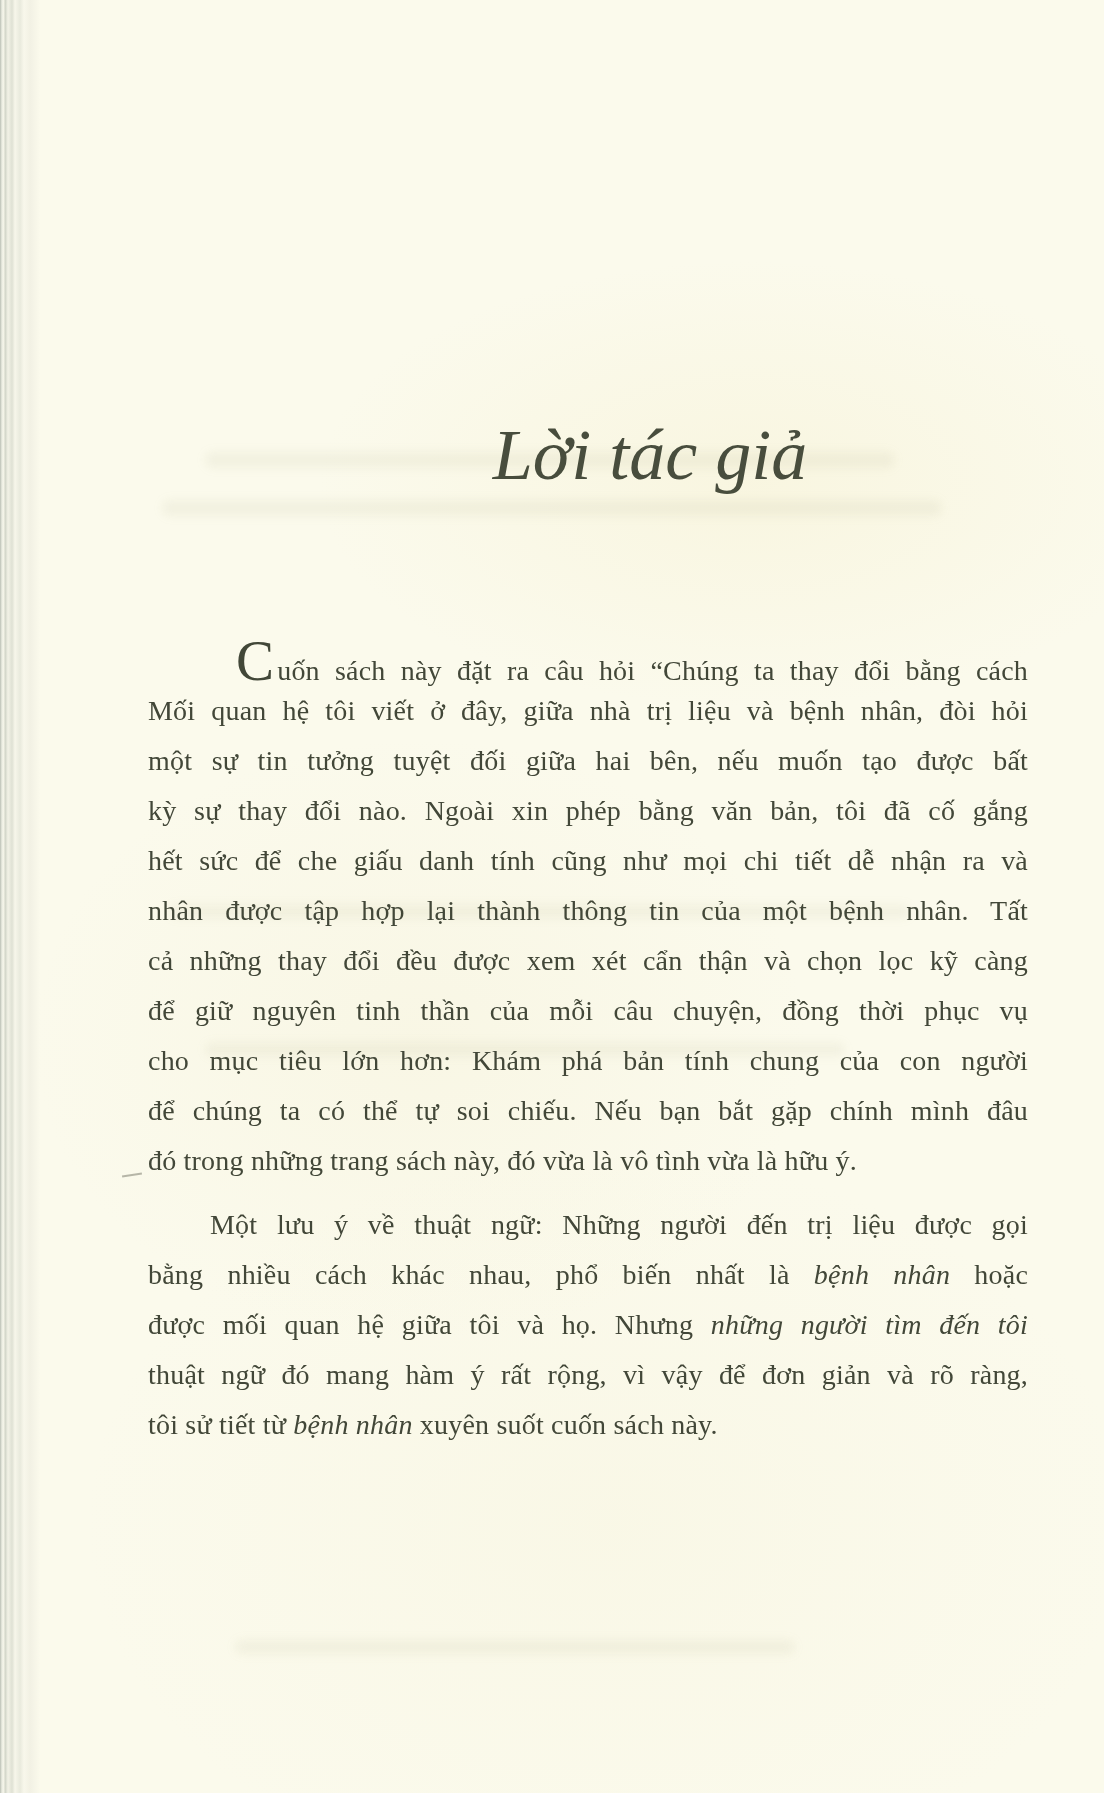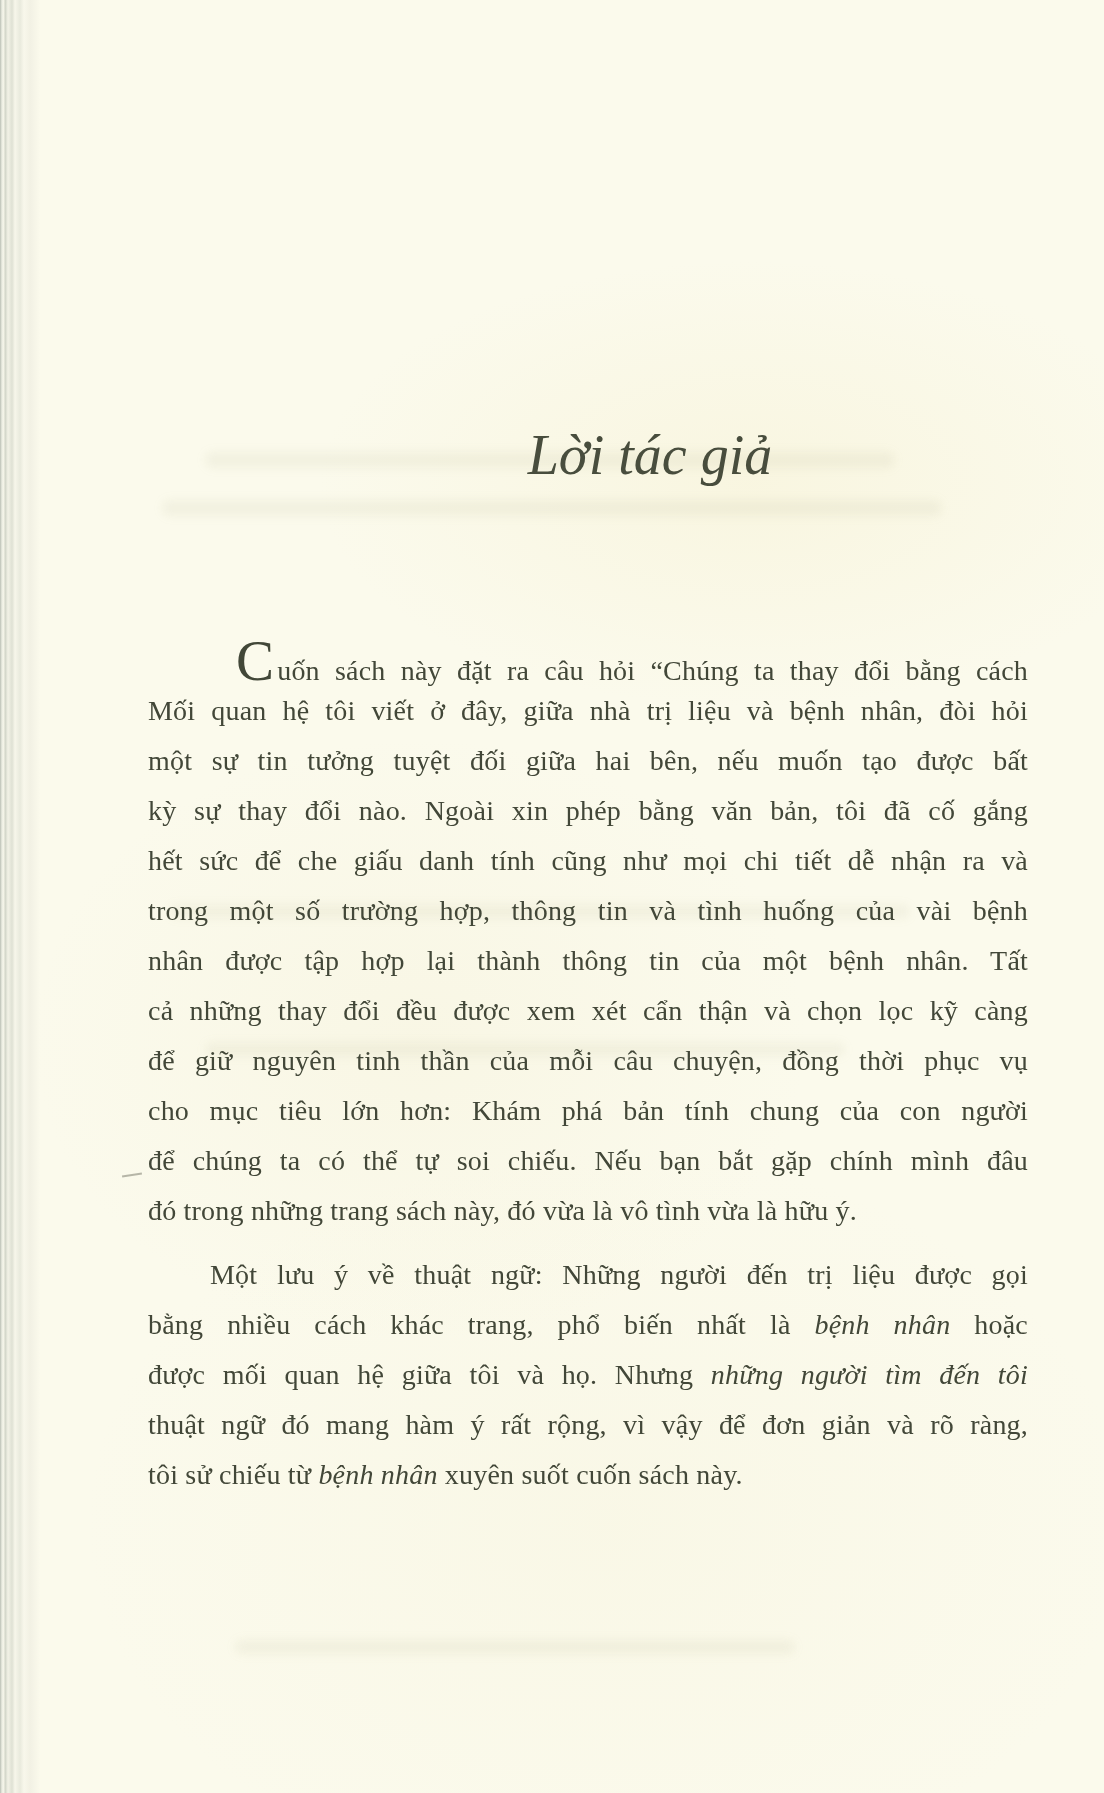--- a/index.html
+++ b/index.html
@@ -22,21 +22,21 @@
     background: linear-gradient(90deg,
       #b9beb3 0px, #eceee3 2px, #f6f5e9 4px, #cfd3c6 5px, #f2f2e6 8px,
       #dfe1d4 12px, #f7f6ea 15px, #e9eadd 20px, #f8f7eb 24px,
       #f2f1e4 30px, rgba(251,250,236,0) 40px);
   }
   .page-title {
     position: absolute;
     left: 230px; width: 840px; top: 420px;
     text-align: center;
     font-style: italic;
-    font-size: 56px;
+    font-size: 72px;
     line-height: 70px;
     color: #484d3d;
   }
   .body-text {
     position: absolute;
     left: 148px; top: 636px; width: 880px;
   }
   .para { margin: 0; }
   .para + .para { margin-top: 14px; }
   .line {
@@ -88,29 +88,28 @@
 
   <div class="page-title">Lời tác giả</div>
 
   <div class="body-text">
       <div class="para">
         <div class="line" style="padding-left: 88px;"><span class="initial-cap">C</span><span>uốn sách này đặt ra câu hỏi “Chúng ta thay đổi bằng cách</span></div>
         <div class="line"><span>Mối quan hệ tôi viết ở đây, giữa nhà trị liệu và bệnh nhân, đòi hỏi</span></div>
         <div class="line"><span>một sự tin tưởng tuyệt đối giữa hai bên, nếu muốn tạo được bất</span></div>
         <div class="line"><span>kỳ sự thay đổi nào. Ngoài xin phép bằng văn bản, tôi đã cố gắng</span></div>
         <div class="line"><span>hết sức để che giấu danh tính cũng như mọi chi tiết dễ nhận ra và</span></div>
-        <div class="line"><span>trong một số trường hợp, thông tin và tình huống của vài bệnh</span></div>
         <div class="line"><span>nhân được tập hợp lại thành thông tin của một bệnh nhân. Tất</span></div>
         <div class="line"><span>cả những thay đổi đều được xem xét cẩn thận và chọn lọc kỹ càng</span></div>
         <div class="line"><span>để giữ nguyên tinh thần của mỗi câu chuyện, đồng thời phục vụ</span></div>
         <div class="line"><span>cho mục tiêu lớn hơn: Khám phá bản tính chung của con người</span></div>
         <div class="line"><span>để chúng ta có thể tự soi chiếu. Nếu bạn bắt gặp chính mình đâu</span></div>
         <div class="line last"><span>đó trong những trang sách này, đó vừa là vô tình vừa là hữu ý.</span></div>
       </div>
       <div class="para">
         <div class="line" style="padding-left: 62px;"><span>Một lưu ý về thuật ngữ: Những người đến trị liệu được gọi</span></div>
-        <div class="line"><span>bằng nhiều cách khác trang, phổ biến nhất là </span><em>bệnh nhân</em><span> hoặc</span></div>
+        <div class="line"><span>bằng nhiều cách khác nhau, phổ biến nhất là </span><em>bệnh nhân</em><span> hoặc</span></div>
         <div class="line"><span>được mối quan hệ giữa tôi và họ. Nhưng </span><em>những người tìm đến tôi</em></div>
         <div class="line"><span>thuật ngữ đó mang hàm ý rất rộng, vì vậy để đơn giản và rõ ràng,</span></div>
-        <div class="line last"><span>tôi sử chiếu từ </span><em>bệnh nhân</em><span> xuyên suốt cuốn sách này.</span></div>
+        <div class="line last"><span>tôi sử tiết từ </span><em>bệnh nhân</em><span> xuyên suốt cuốn sách này.</span></div>
       </div>
     </div>
 </div>
 
 </body></html>

